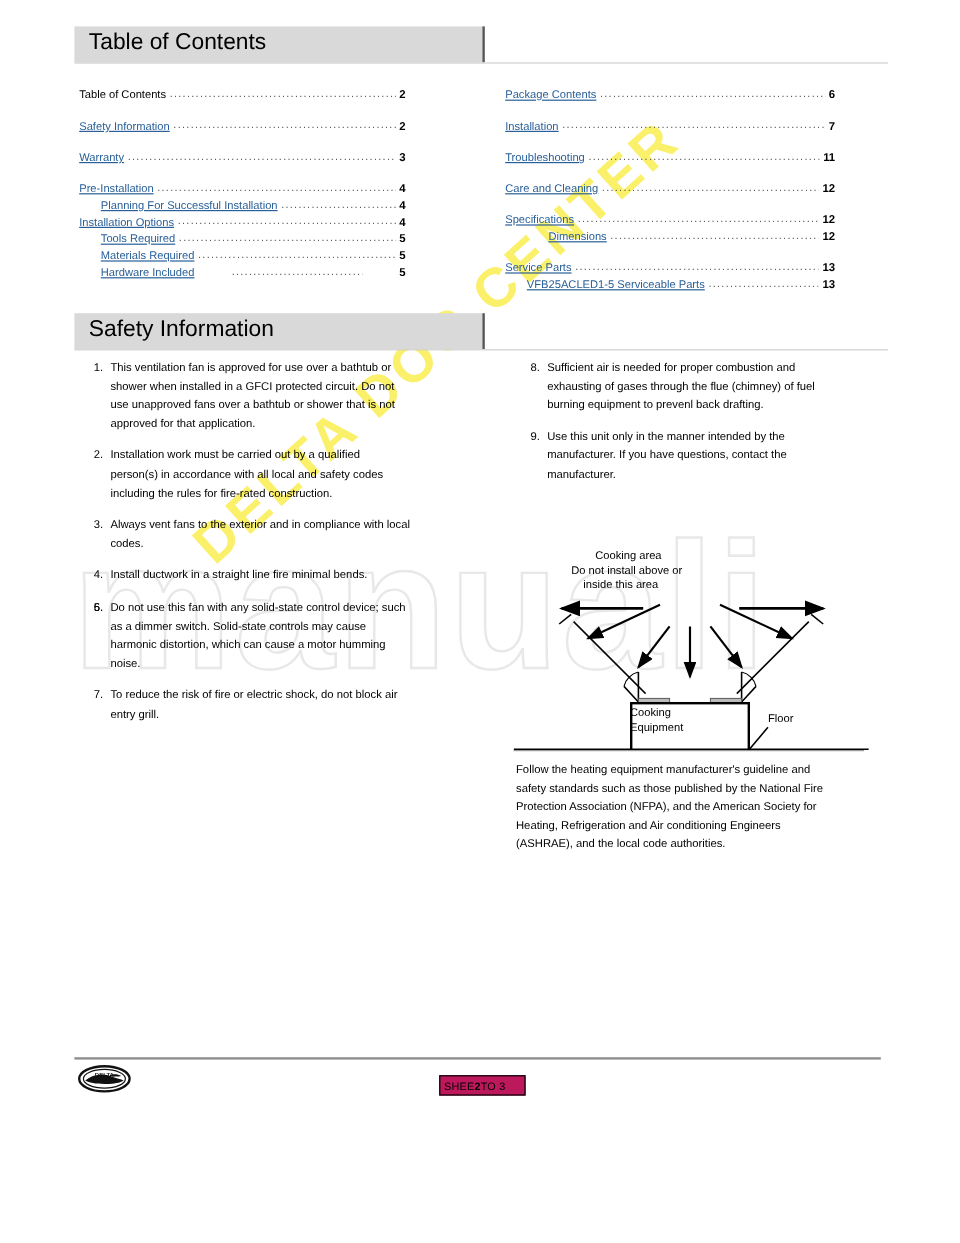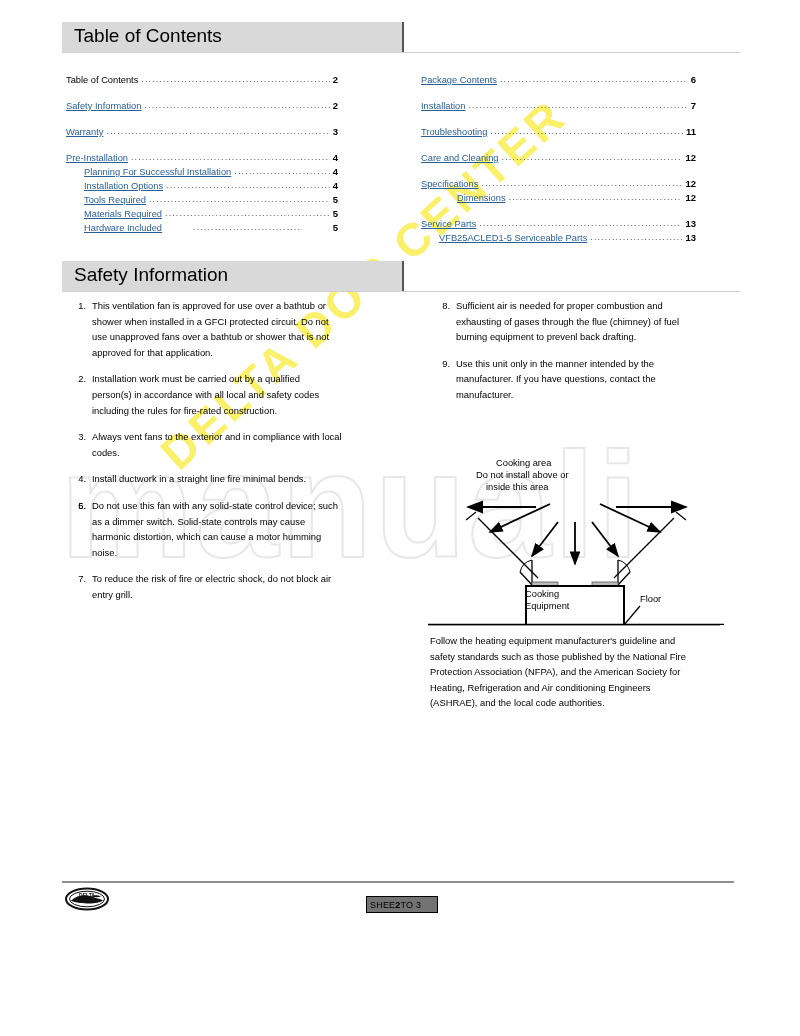--- a/index.html
+++ b/index.html
@@ -185,21 +185,21 @@
     top: 887px;
     width: 46px;
     height: 24px;
   }
   .sheet-box {
     position: absolute;
     left: 366px;
     top: 896px;
     width: 72px;
     height: 17px;
-    background: #737373;
+    background: #be185d;
     border: 1px solid #000;
     font-size: 9px;
     color: #000;
     display: flex;
     align-items: center;
     padding-left: 3px;
     box-sizing: border-box;
     letter-spacing: 0.2px;
     white-space: nowrap;
   }
@@ -242,21 +242,21 @@
         <span class="toc-label link" style="margin-left: 0px;">Pre-Installation</span>
         <span class="toc-dots">..........................................................................................</span>
         <span class="toc-page">4</span>
       </div>
       <div class="toc-row" style="margin-top: 3px;">
         <span class="toc-label link" style="margin-left: 18px;">Planning For Successful Installation</span>
         <span class="toc-dots">..........................................................................................</span>
         <span class="toc-page">4</span>
       </div>
       <div class="toc-row" style="margin-top: 3px;">
-        <span class="toc-label link" style="margin-left: 18px;">Installation Options</span>
+        <span class="toc-label link" style="">Installation Options</span>
         <span class="toc-dots">..........................................................................................</span>
         <span class="toc-page">4</span>
       </div>
       <div class="toc-row" style="margin-top: 3px;">
         <span class="toc-label link" style="margin-left: 18px;">Tools Required</span>
         <span class="toc-dots">..........................................................................................</span>
         <span class="toc-page">5</span>
       </div>
       <div class="toc-row" style="margin-top: 3px;">
         <span class="toc-label link" style="margin-left: 18px;">Materials Required</span>

